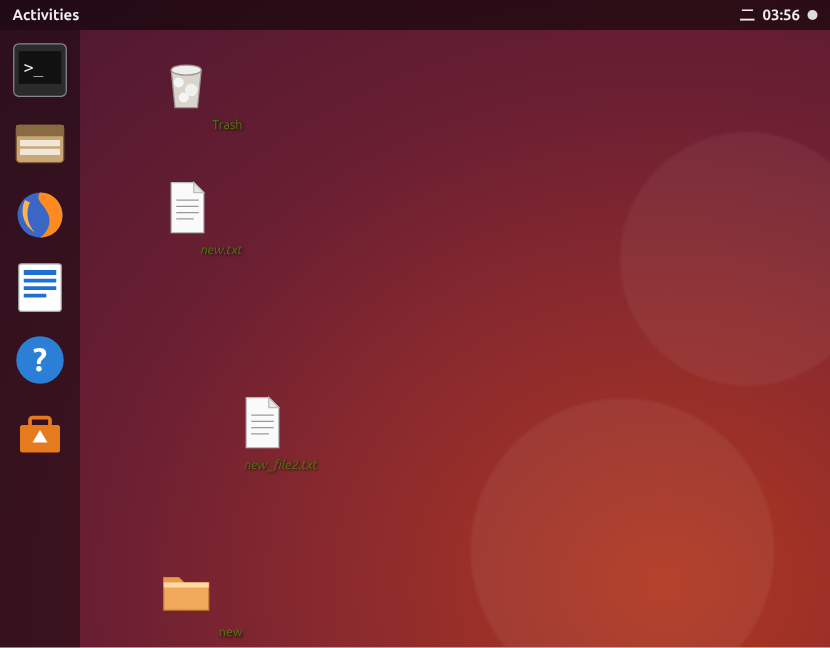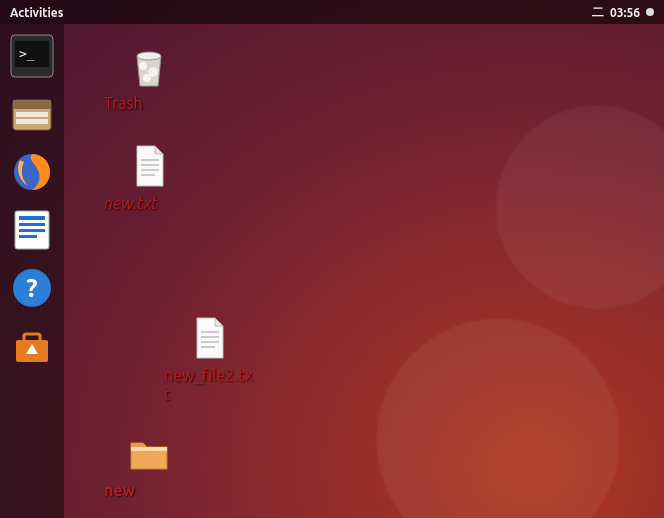--- a/index.html
+++ b/index.html
@@ -35,21 +35,21 @@
     cursor: pointer;
   }
   .app svg { width: 44px; height: 44px; }
 
   
   .desktop {
     position: absolute; top: 24px; left: 64px; right: 0; bottom: 0;
   }
   .d-icon {
     position: absolute; width: 90px;
-    text-align: left; color: #b91c1c; font-size: 16px;
+    text-align: right; color: #4d7c0f; font-size: 10px;
     cursor: pointer;
     text-shadow: 1px 1px 2px rgba(0,0,0,0.8);
   }
   .d-icon .ic { width: 48px; height: 48px; margin: 0 auto 4px; }
   .d-icon .ic svg { width: 48px; height: 48px; }
   .d-icon .lbl { line-height: 1.2; word-break: break-word; }
 </style>
 </head>
 <body>
 
@@ -131,35 +131,35 @@
           <path d="M30 4 L30 12 L38 12 Z" fill="#e6e6e6" stroke="#bbb"></path>
           <line x1="16" y1="18" x2="34" y2="18" stroke="#999"></line>
           <line x1="16" y1="23" x2="34" y2="23" stroke="#999"></line>
           <line x1="16" y1="28" x2="34" y2="28" stroke="#999"></line>
           <line x1="16" y1="33" x2="30" y2="33" stroke="#999"></line>
         </svg>
     </div>
     <div class="lbl">new.txt</div>
   </div>
 
-  <div class="d-icon" style="left:100px; top:290px;">
+  <div class="d-icon" style="left:100px; top:290px;font-style:italic;">
     <div class="ic">
       <svg viewBox="0 0 48 48">
           <path d="M12 4 L30 4 L38 12 L38 44 L12 44 Z" fill="#fafafa" stroke="#bbb"></path>
           <path d="M30 4 L30 12 L38 12 Z" fill="#e6e6e6" stroke="#bbb"></path>
           <line x1="16" y1="18" x2="34" y2="18" stroke="#999"></line>
           <line x1="16" y1="23" x2="34" y2="23" stroke="#999"></line>
           <line x1="16" y1="28" x2="34" y2="28" stroke="#999"></line>
           <line x1="16" y1="33" x2="30" y2="33" stroke="#999"></line>
         </svg>
     </div>
     <div class="lbl">new_file2.txt</div>
   </div>
 
-  <div class="d-icon" style="left:40px; top:405px;font-weight:bold;">
+  <div class="d-icon" style="left:40px; top:424px;">
     <div class="ic">
       <svg viewBox="0 0 48 48">
           <path d="M6 14 L18 14 L22 18 L42 18 L42 40 L6 40 Z" fill="#f0a85b" stroke="#c97e2e"></path>
           <path d="M6 14 L18 14 L22 18 L6 18 Z" fill="#e69b4a"></path>
           <rect x="6" y="18" width="36" height="4" fill="#ffd9a8"></rect>
         </svg>
     </div>
     <div class="lbl">new</div>
   </div>
 

